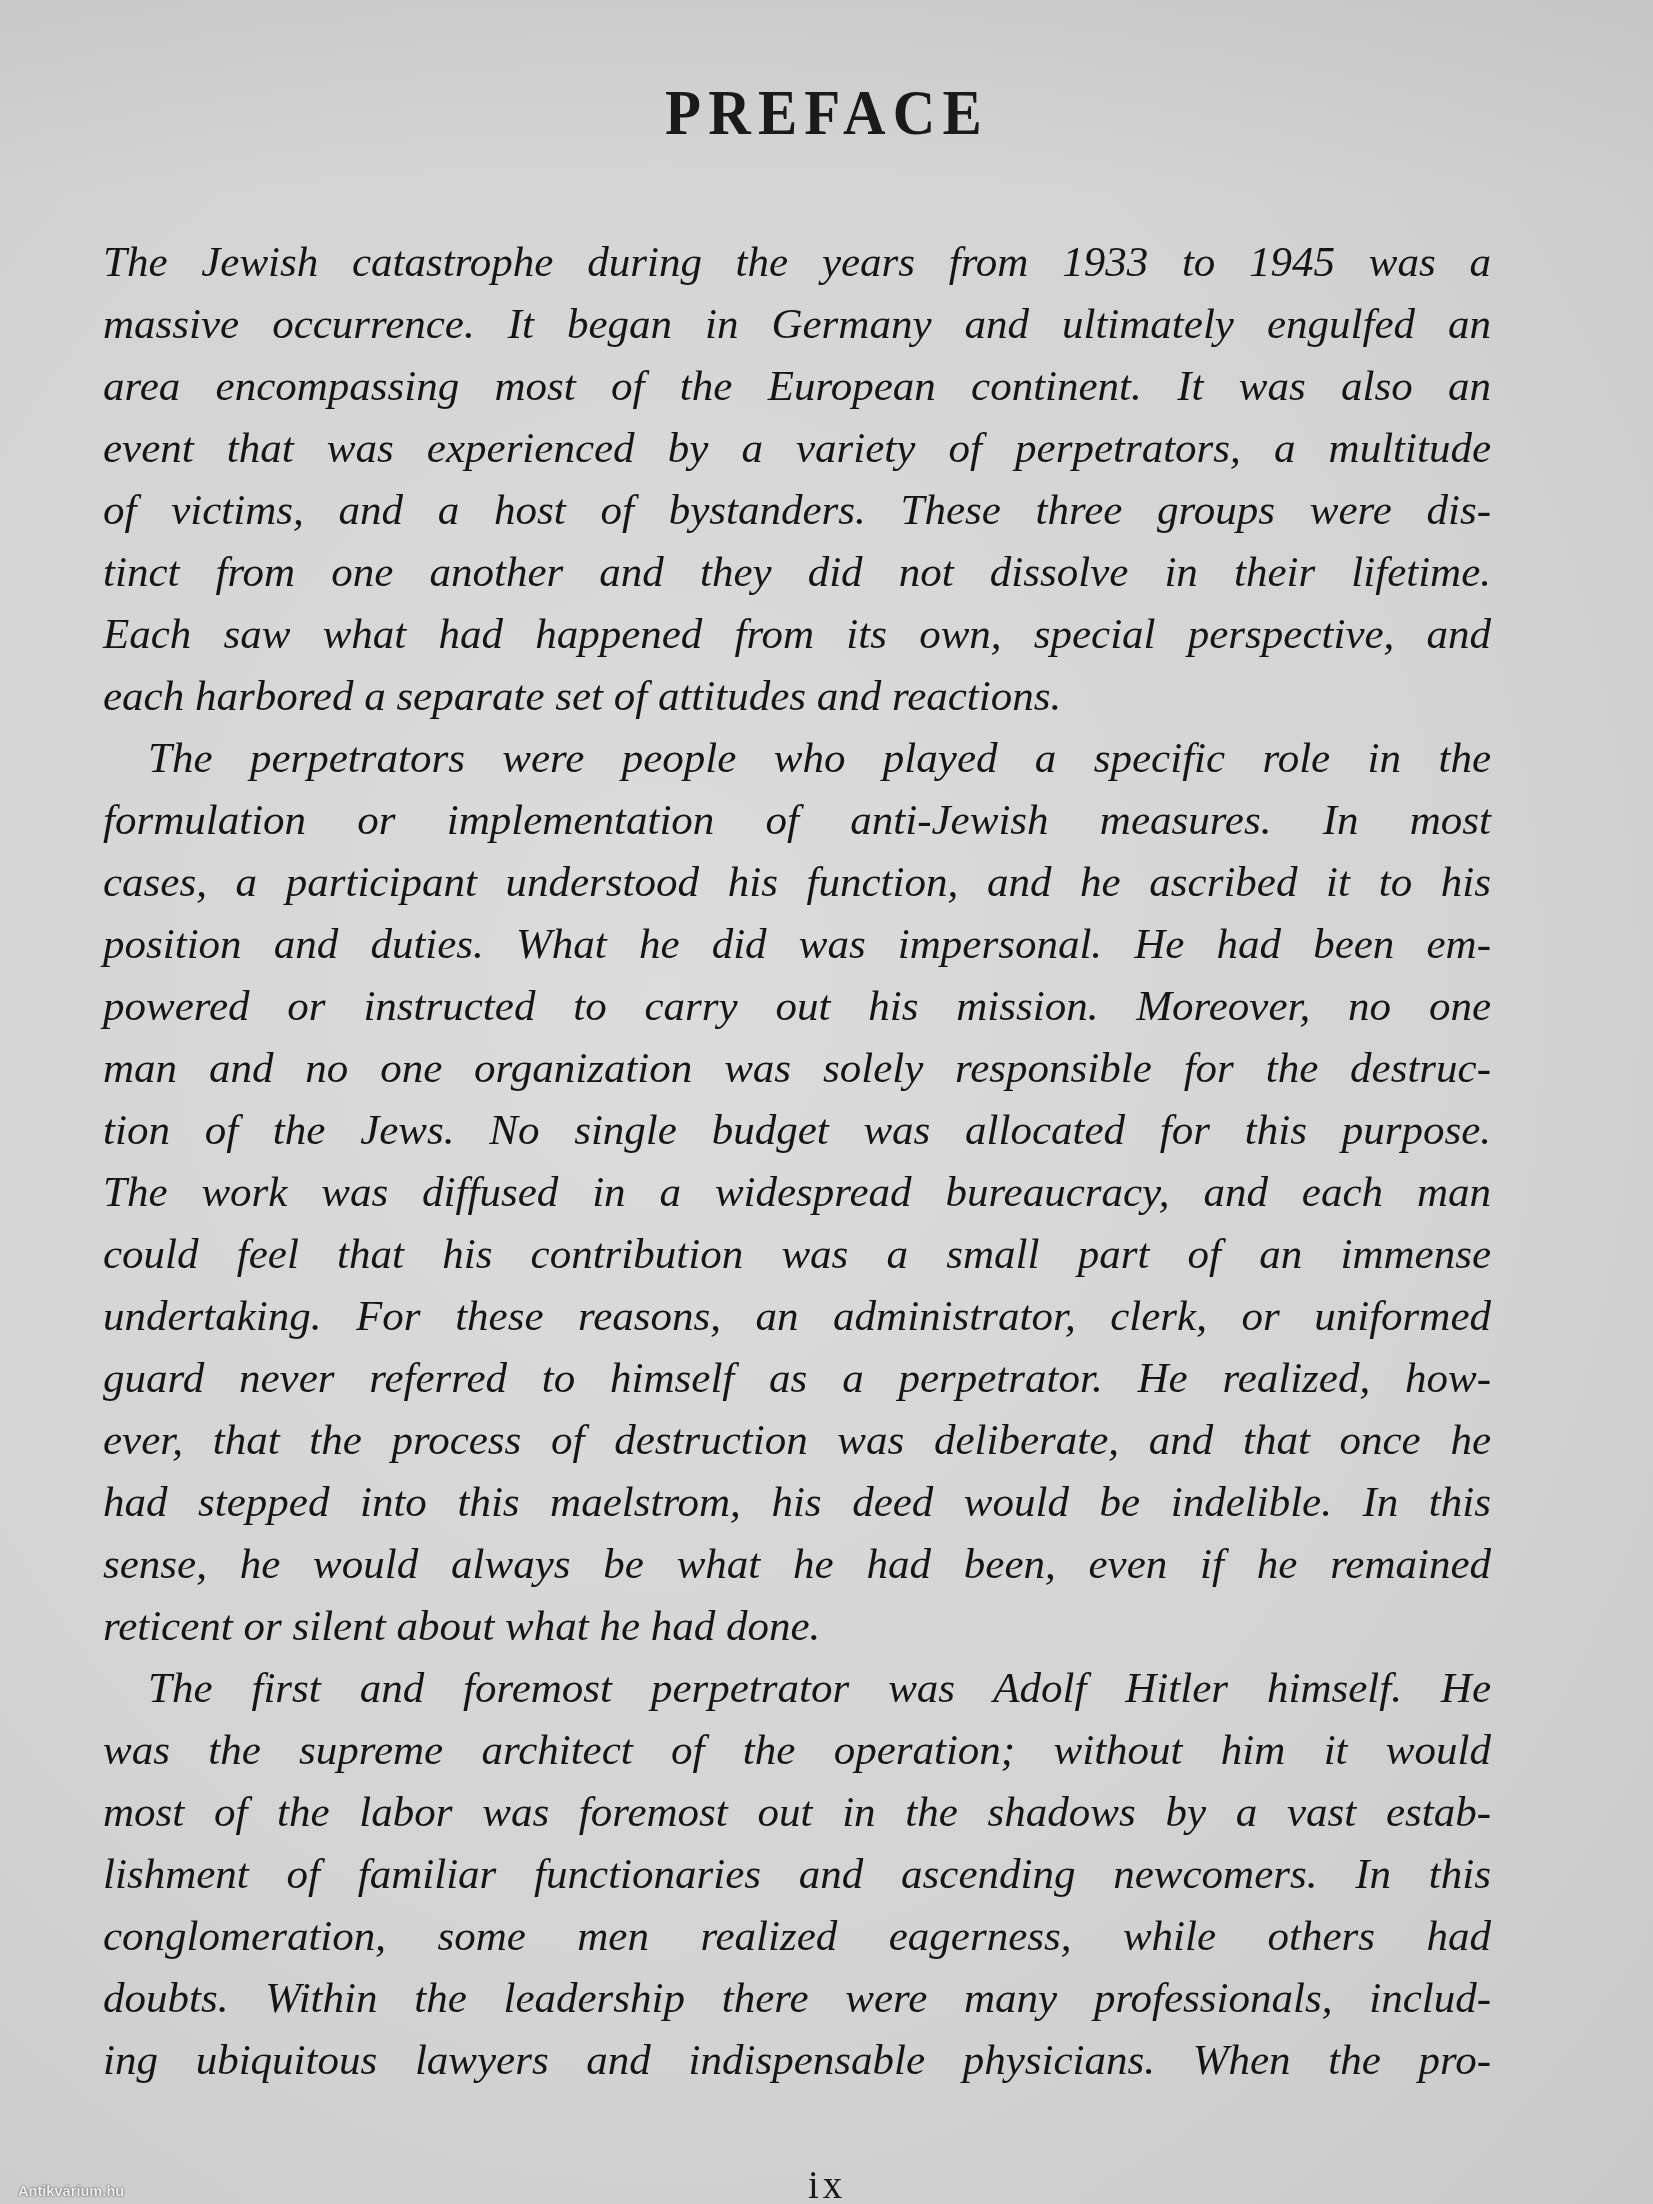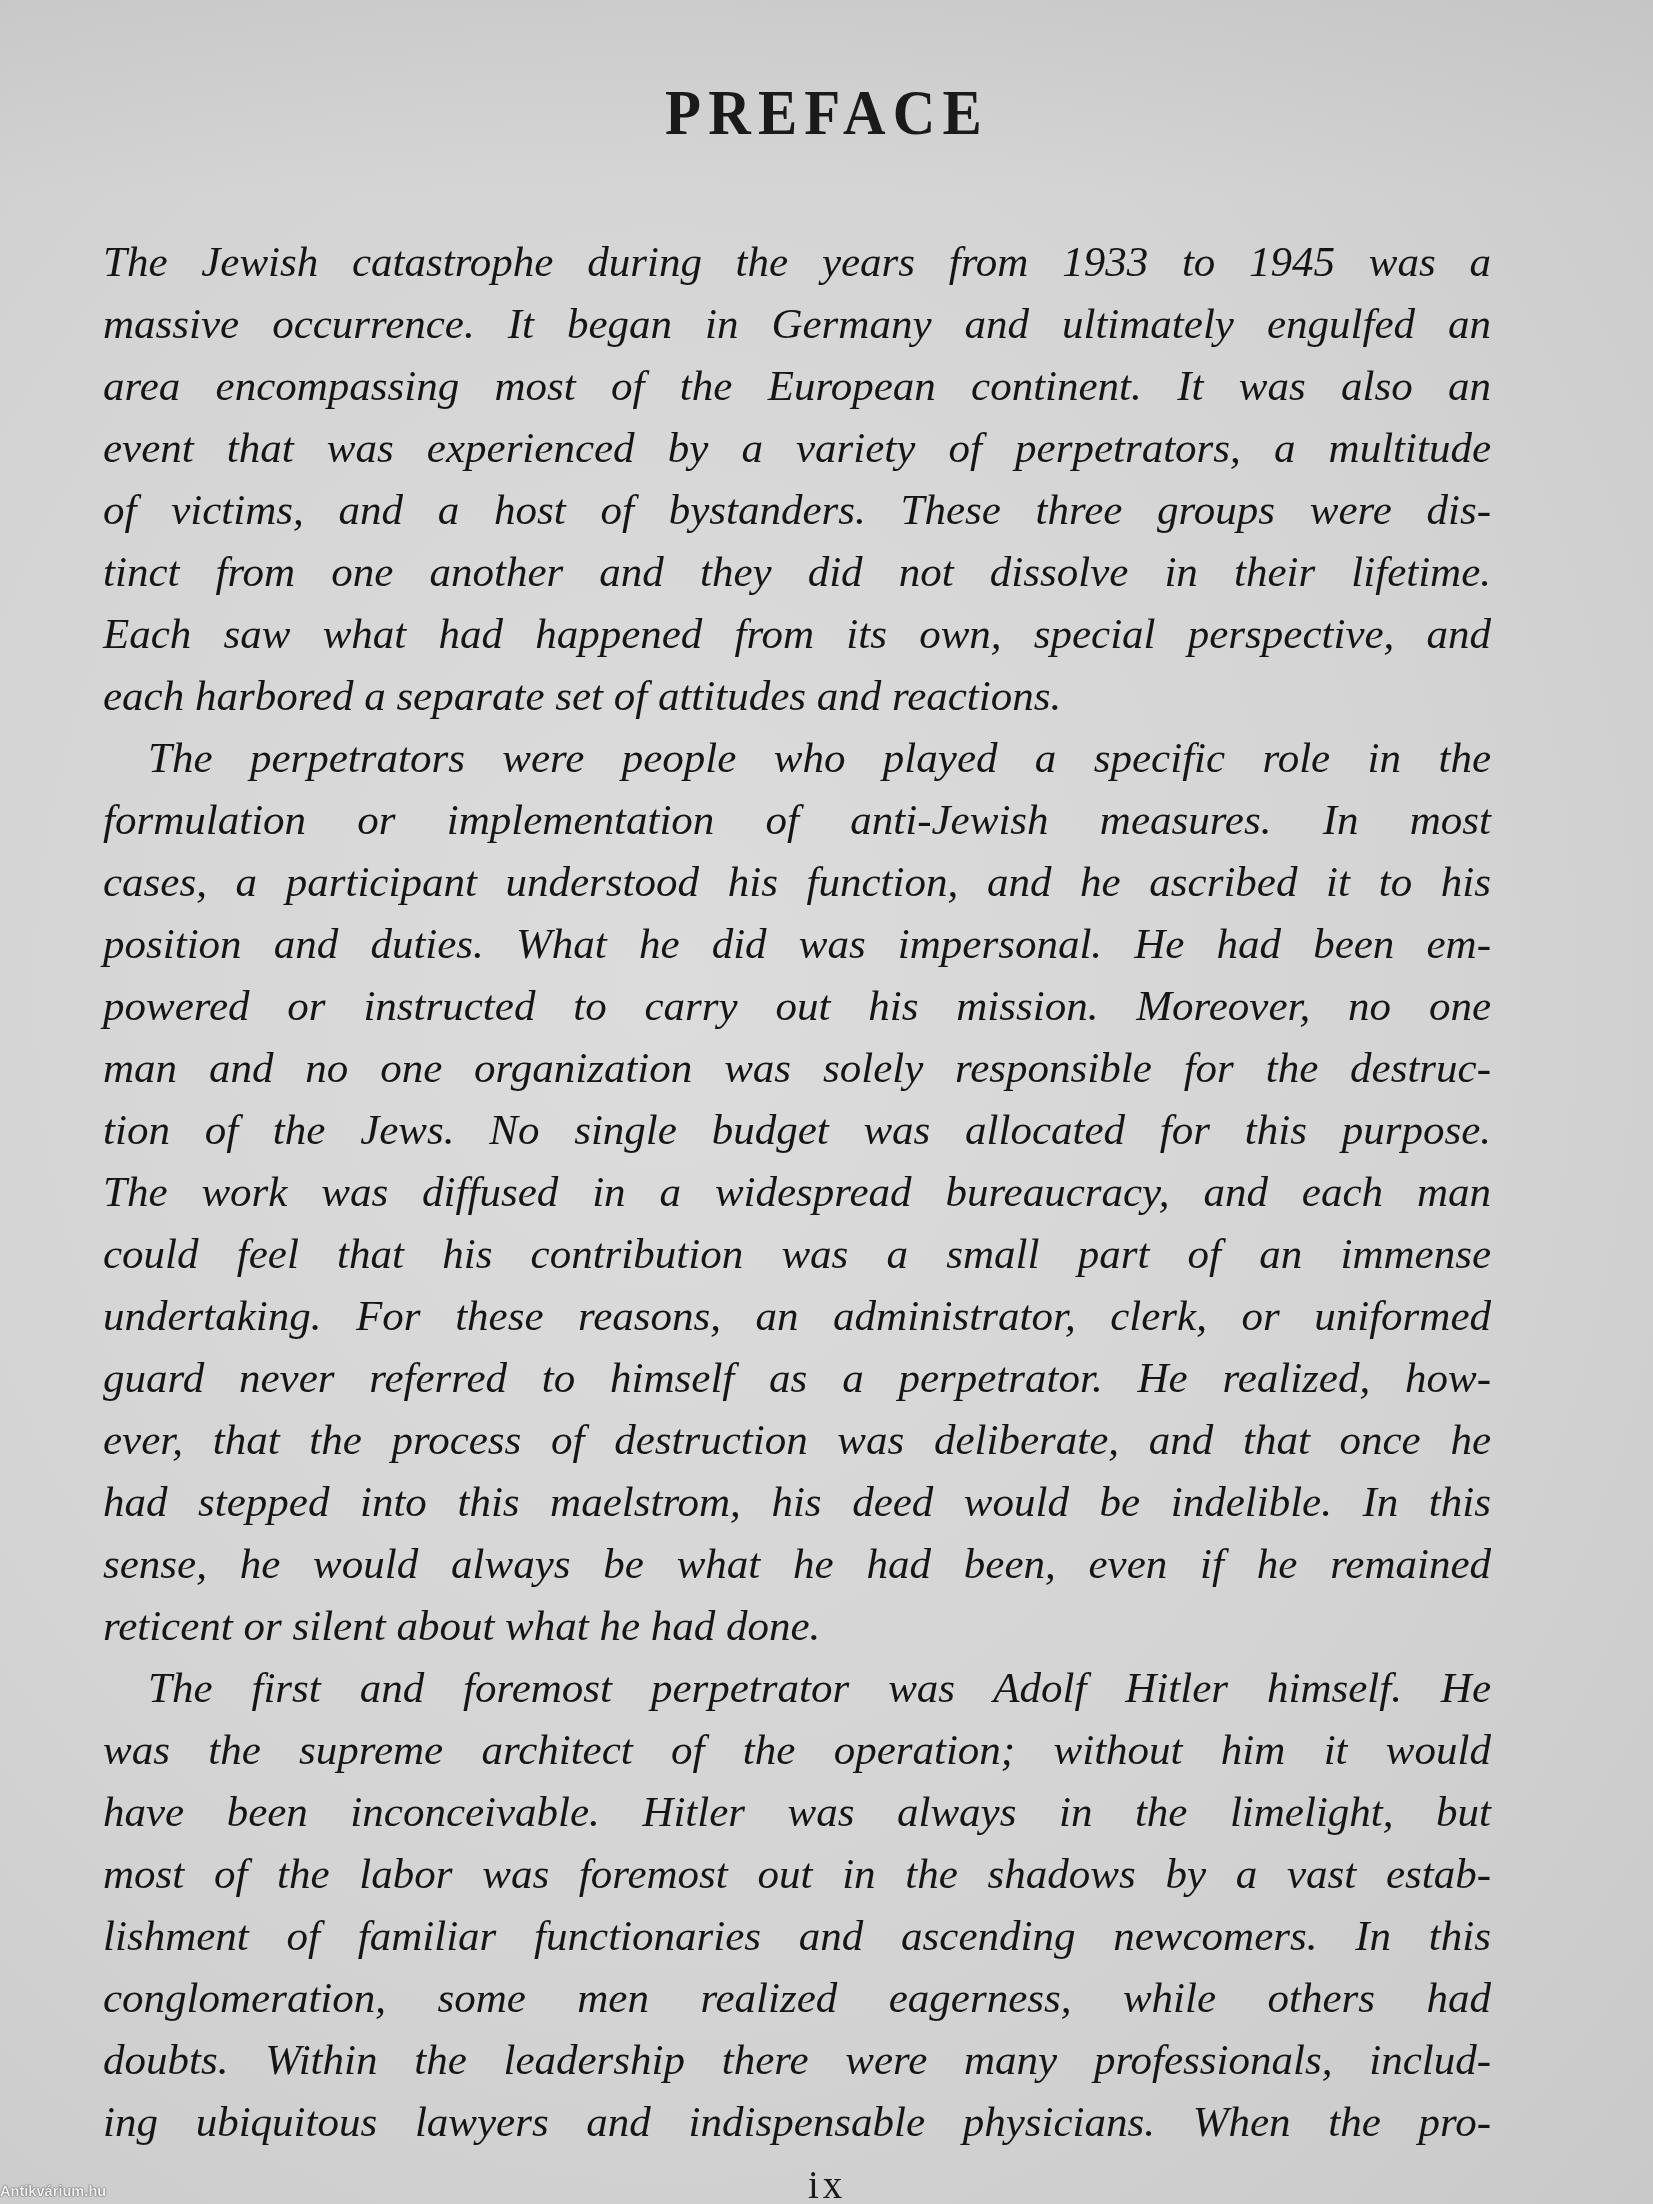--- a/index.html
+++ b/index.html
@@ -67,21 +67,21 @@
       left: 0;
       width: 1654px;
       text-align: center;
       font-family: "Liberation Serif", serif;
       font-size: 39px;
       letter-spacing: 3.9px;
       color: #1a1a1a;
     }
     .watermark {
       position: absolute;
-      left: 0;
+      left: 18px;
       top: 2183px;
       font-family: "Liberation Sans", sans-serif;
       font-size: 14.6px;
       font-weight: bold;
       color: #f2f2f2;
       text-shadow: 0 0 1.9px #555, 0 0 1px #333;
     }
   </style>
 </head>
 <body>
@@ -114,21 +114,20 @@
     <span class="line j">undertaking. For these reasons, an administrator, clerk, or uniformed</span>
     <span class="line j">guard never referred to himself as a perpetrator. He realized, how-</span>
     <span class="line j">ever, that the process of destruction was deliberate, and that once he</span>
     <span class="line j">had stepped into this maelstrom, his deed would be indelible. In this</span>
     <span class="line j">sense, he would always be what he had been, even if he remained</span>
     <span class="line j last">reticent or silent about what he had done.</span>
   </div>
   <div>
     <span class="line j indent">The first and foremost perpetrator was Adolf Hitler himself. He</span>
     <span class="line j">was the supreme architect of the operation; without him it would</span>
-    <span class="line j">have been inconceivable. Hitler was always in the limelight, but</span>
     <span class="line j">most of the labor was foremost out in the shadows by a vast estab-</span>
     <span class="line j">lishment of familiar functionaries and ascending newcomers. In this</span>
     <span class="line j">conglomeration, some men realized eagerness, while others had</span>
     <span class="line j">doubts. Within the leadership there were many professionals, includ-</span>
     <span class="line j">ing ubiquitous lawyers and indispensable physicians. When the pro-</span>
   </div>
 </div>
 
 <div class="folio">ix</div>
 

